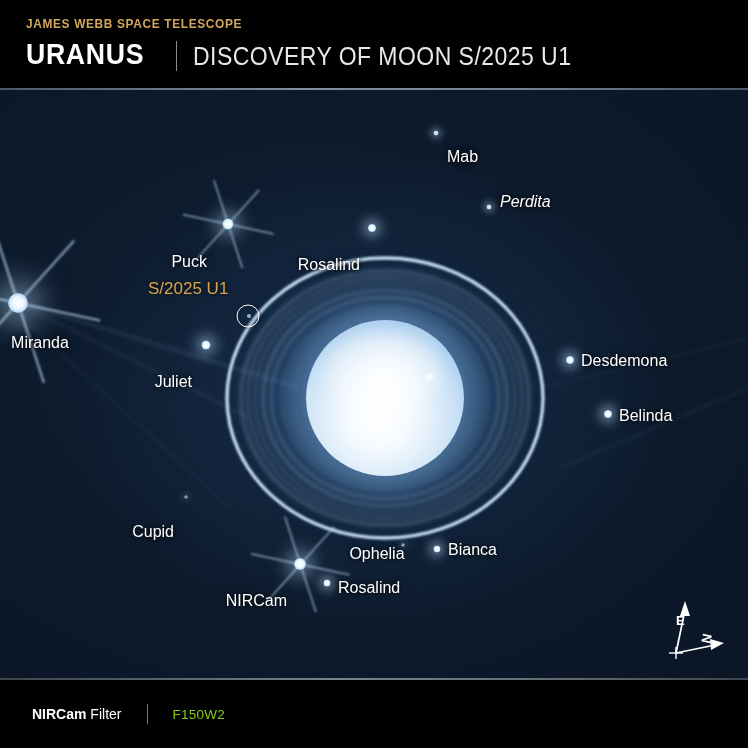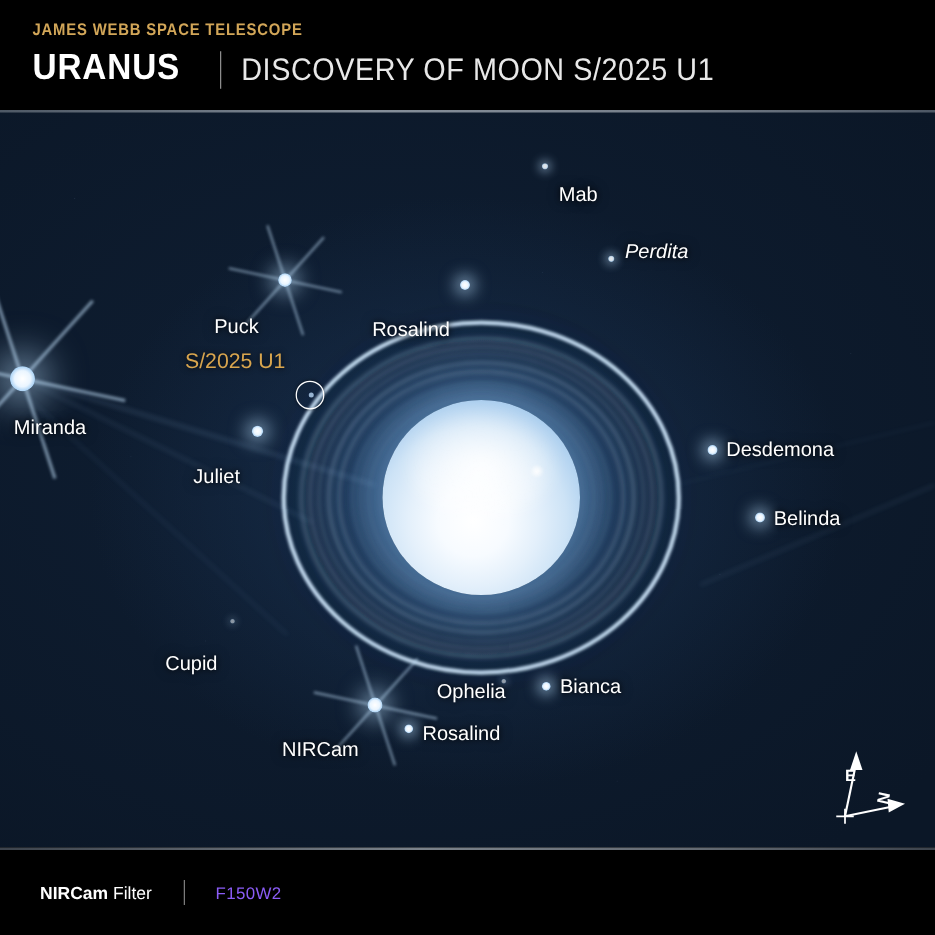--- a/index.html
+++ b/index.html
@@ -224,16 +224,16 @@
       <span class="ctext" id="ce" style="left:18px;top:22px;">E</span>
       <span class="ctext" id="cn" style="left:44px;top:40px;transform:rotate(-78deg);">N</span>
     </div>
   </div>
 
   <div id="footer">
     <div id="footrule"></div>
     <div id="footinner">
       <span id="flabel"><b>NIRCam</b><span> Filter</span></span>
       <span id="fvrule"></span>
-      <span id="fvalue" style="color: #8b5cf6;">F150W2</span>
+      <span id="fvalue" style="color: #84cc16;">F150W2</span>
     </div>
   </div>
 </div>
 
 </body></html>

